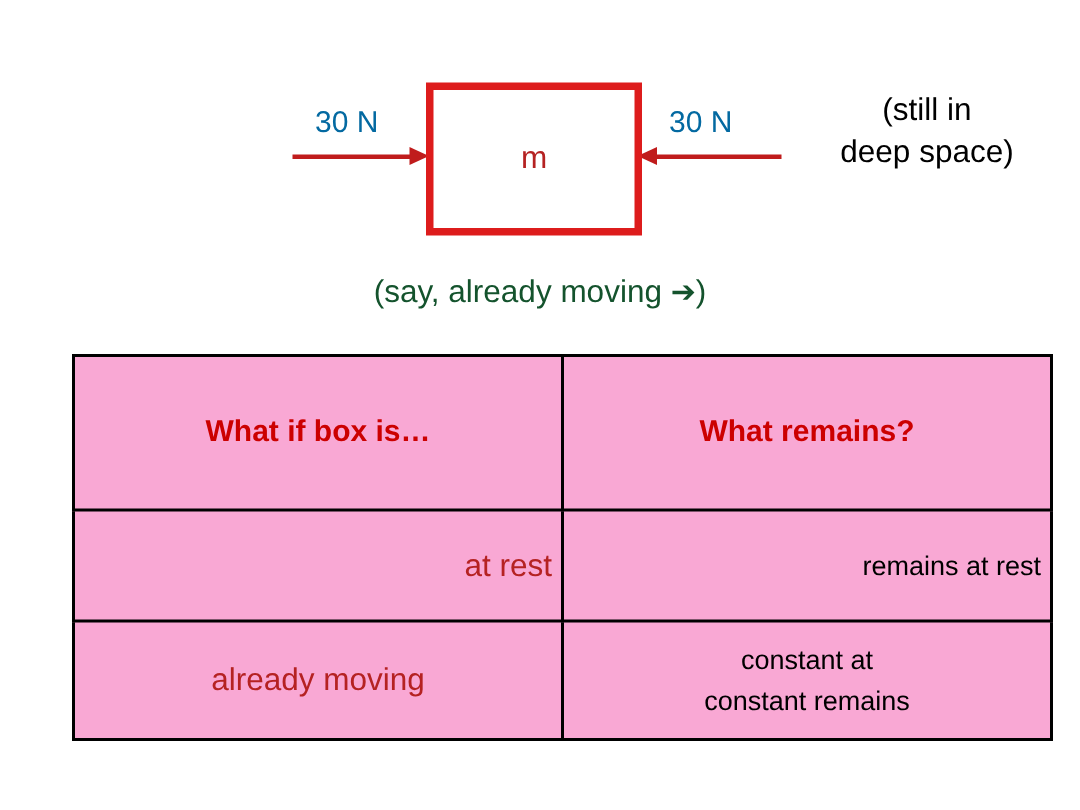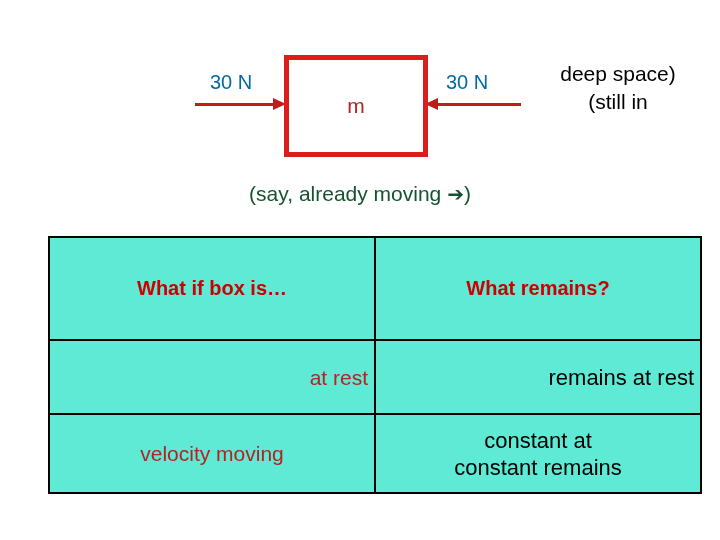--- a/index.html
+++ b/index.html
@@ -130,21 +130,21 @@
 
   
   .qa-table {
     position: absolute;
     left: 48px;
     top: 236px;
     width: 624px;
     height: 242px;
     border-collapse: collapse;
     table-layout: fixed;
-    background: #5eead4;
+    background: #f9a8d4;
   }
   .qa-table td {
     border: 2px solid #000000;
     text-align: center;
     vertical-align: middle;
     padding: 2px 6px;
     line-height: 27px;
   }
   .qa-table .col-a { width: 312px; }
   .qa-table .col-b { width: 312px; }
@@ -156,21 +156,21 @@
   .cell-head {
     font-size: 20px;
     font-weight: bold;
     color: #cc0000;
   }
   .cell-condition {
     font-size: 21px;
     color: #b52222;
   }
   .cell-result {
-    font-size: 22px;
+    font-size: 18px;
     color: #000000;
   }
   .two-line { display: block; }
 </style>
 </head>
 <body>
 
 <div id="stage">
 
   <div class="diagram">
@@ -187,40 +187,40 @@
 
     <div class="mass-box"></div>
 
     <div class="mass-label">m</div>
 
     <div class="force-label left-force">30 N</div>
 
     <div class="force-label right-force">30 N</div>
 
     <div class="space-note">
+      <span class="two-line">(still in</span>
       <span class="two-line">deep space)</span>
-      <span class="two-line">(still in</span>
     </div>
 
     <div class="moving-note"><span>(say, already moving </span><span class="glyph-arrow">➔</span><span>)</span></div>
 
   </div>
 
   <table class="qa-table">
     <tbody>
       <tr class="row-header">
         <td class="col-a cell-head">What if box is…</td>
         <td class="col-b cell-head">What remains?</td>
       </tr>
       <tr class="row-rest">
         <td class="col-a cell-condition">at rest</td>
         <td class="col-b cell-result">remains at rest</td>
       </tr>
       <tr class="row-moving">
-        <td class="col-a cell-condition">velocity moving</td>
+        <td class="col-a cell-condition">already moving</td>
         <td class="col-b cell-result">
           <span class="two-line">constant at</span>
           <span class="two-line">constant remains</span>
         </td>
       </tr>
     </tbody>
   </table>
 
 </div>
 

